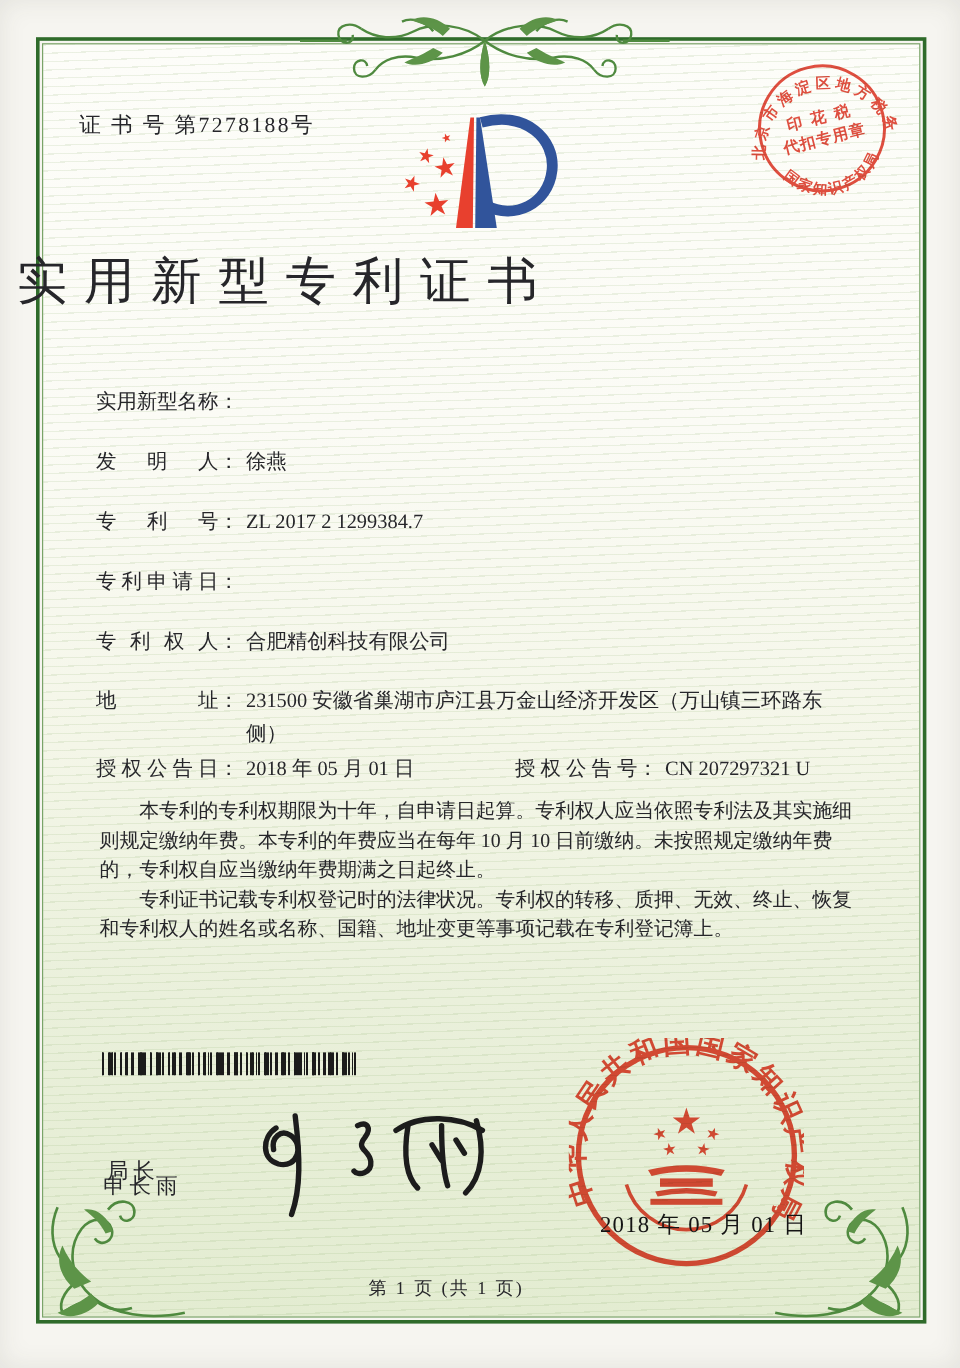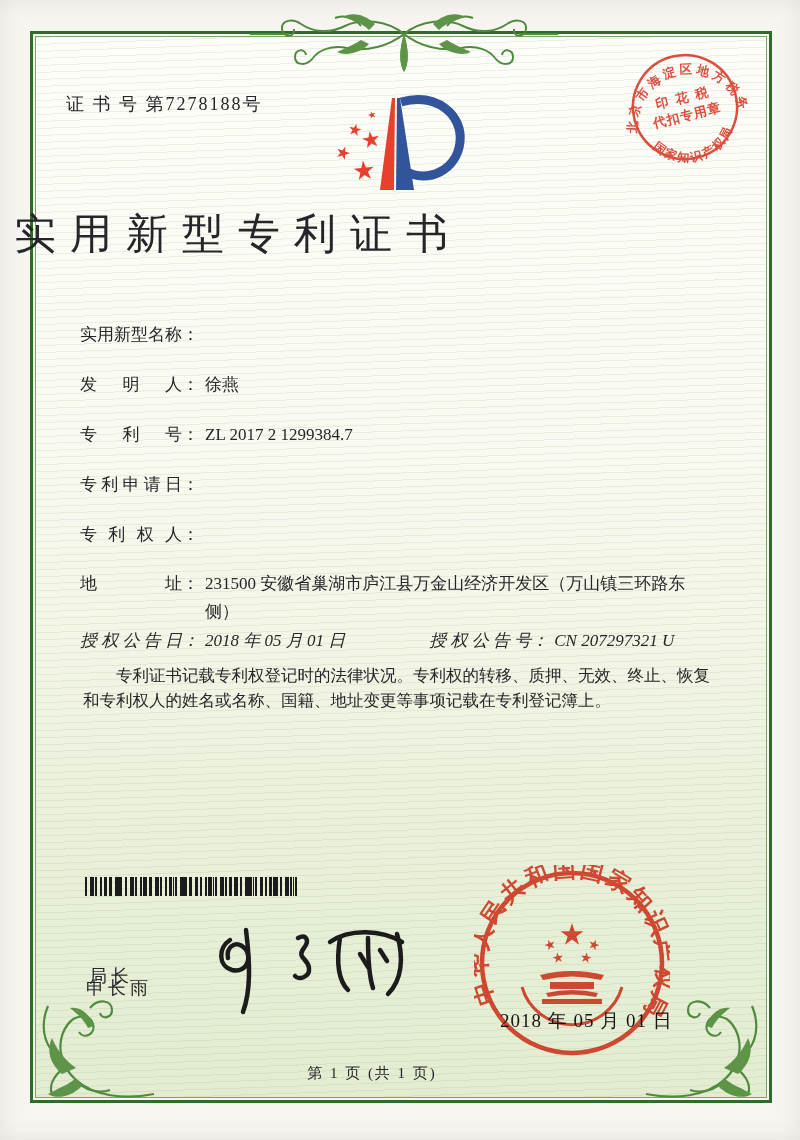--- a/index.html
+++ b/index.html
@@ -29,21 +29,21 @@
     position:absolute;left:0;right:0;top:206px;text-align:left;
     font-size:42px;font-weight:400;letter-spacing:14px;padding-left:14px;z-index:3;
   }
   .fields{position:absolute;left:80px;top:320px;width:645px;font-size:17px;z-index:3;}
   .frow{display:flex;line-height:30px;margin-bottom:20px;}
   .frow.addr{line-height:28px;margin-bottom:0;}
   .flabel{display:inline-block;width:102px;text-align:justify;text-align-last:justify;flex:none;}
   .fcolon{flex:none;}
   .fvalue{margin-left:6px;}
   .frow.addr .fvalue{width:505px;}
-  .grant-row{display:flex;line-height:30px;margin-top:0;font-style:italic;}
+  .grant-row{display:flex;line-height:30px;margin-top:0;}
   .pair{display:flex;}
   .pair.second{margin-left:84px;}
   .body-text{position:absolute;left:83px;top:664px;width:640px;font-size:16.5px;line-height:24.6px;z-index:3;}
   .body-text p{margin:0;text-indent:2em;}
   .barcode{
     position:absolute;left:85px;top:877px;width:212px;height:19px;z-index:3;
     background:
       repeating-linear-gradient(90deg,#1b1b1b 0 2px,transparent 2px 5px),
       repeating-linear-gradient(90deg,#1b1b1b 0 1px,transparent 1px 8px),
       repeating-linear-gradient(90deg,transparent 0 6px,#1b1b1b 6px 9px,transparent 9px 13px);
@@ -135,20 +135,21 @@
       <span class="fcolon">：</span>
     <span class="fvalue">ZL 2017 2 1299384.7</span>
   </div>
   <div class="frow">
     <span class="flabel">专利申请日</span>
       <span class="fcolon">：</span>
   </div>
   <div class="frow">
     <span class="flabel">专利权人</span>
       <span class="fcolon">：</span>
+    <span class="fvalue">合肥精创科技有限公司</span>
   </div>
   <div class="frow addr">
     <span class="flabel">地址</span>
       <span class="fcolon">：</span>
     <span class="fvalue">231500 安徽省巢湖市庐江县万金山经济开发区（万山镇三环路东侧）</span>
   </div>
   <div class="grant-row">
     <span class="pair">
       <span class="flabel">授权公告日</span>
         <span class="fcolon">：</span>
@@ -156,20 +157,21 @@
     </span>
     <span class="pair second">
       <span class="flabel">授权公告号</span>
         <span class="fcolon">：</span>
       <span class="fvalue">CN 207297321 U</span>
     </span>
   </div>
 </div>
 
 <div class="body-text">
+  <p>本专利的专利权期限为十年，自申请日起算。专利权人应当依照专利法及其实施细则规定缴纳年费。本专利的年费应当在每年 10 月 10 日前缴纳。未按照规定缴纳年费的，专利权自应当缴纳年费期满之日起终止。</p>
   <p>专利证书记载专利权登记时的法律状况。专利权的转移、质押、无效、终止、恢复和专利权人的姓名或名称、国籍、地址变更等事项记载在专利登记簿上。</p>
 </div>
 
 <div class="barcode"></div>
 
 <div class="signer-title">局长</div>
 <div class="signer-name">申长雨</div>
 
 <svg class="signature" width="220" height="100" viewBox="0 0 220 100">
   <g fill="none" stroke="#1c1c1c" stroke-width="4.5" stroke-linecap="round">

